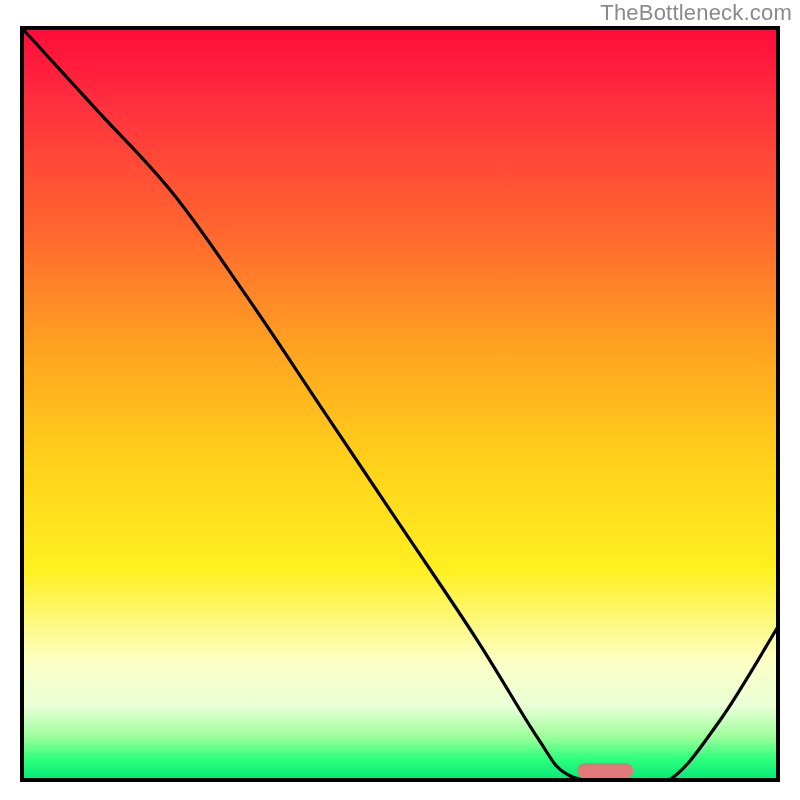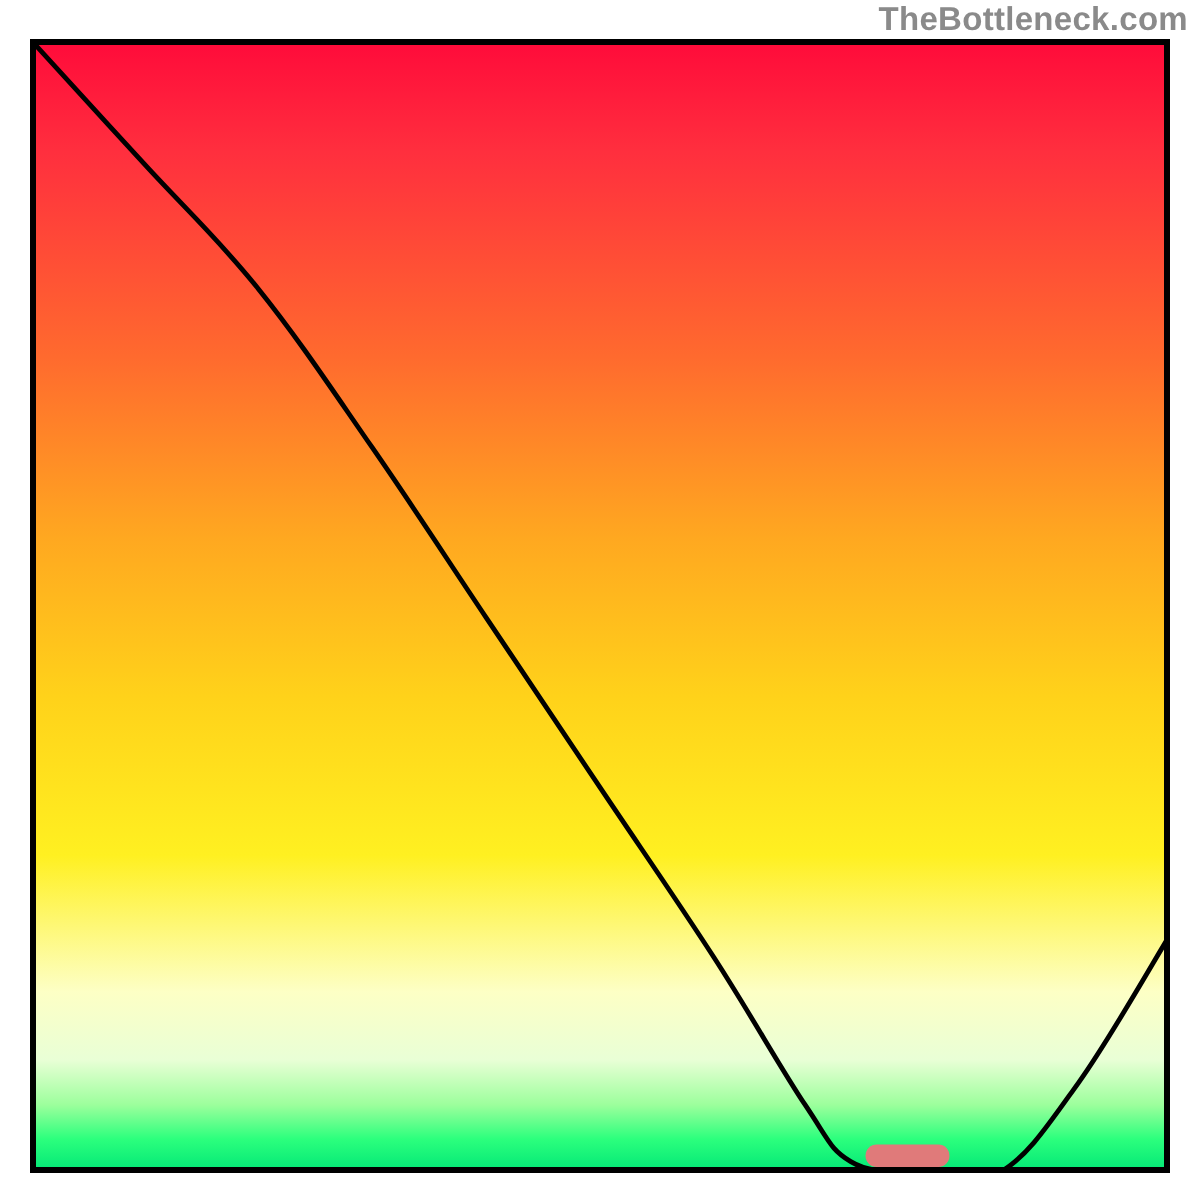--- a/index.html
+++ b/index.html
@@ -14,21 +14,21 @@
   .wrap {
     position: relative;
     width: 800px;
     height: 800px;
   }
   .attribution {
     position: absolute;
     top: 0;
     right: 8px;
     font-size: 22px;
-    font-weight: 700;
+    font-weight: 400;
     color: #8a8a8a;
     letter-spacing: 0.2px;
   }
   .plot-area {
     position: absolute;
     left: 20px;
     top: 26px;
     width: 760px;
     height: 756px;
     box-sizing: border-box;

